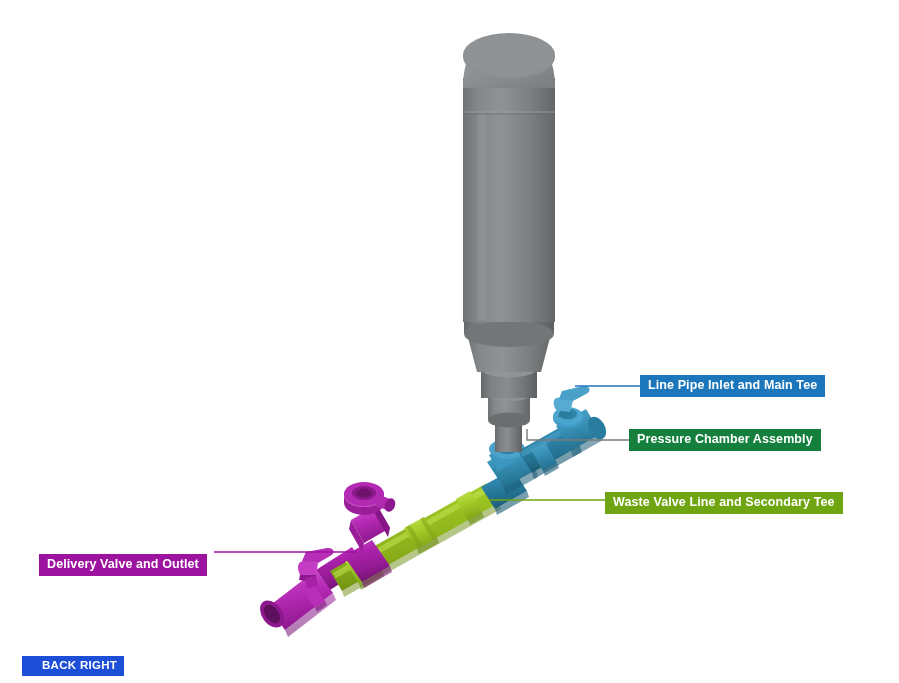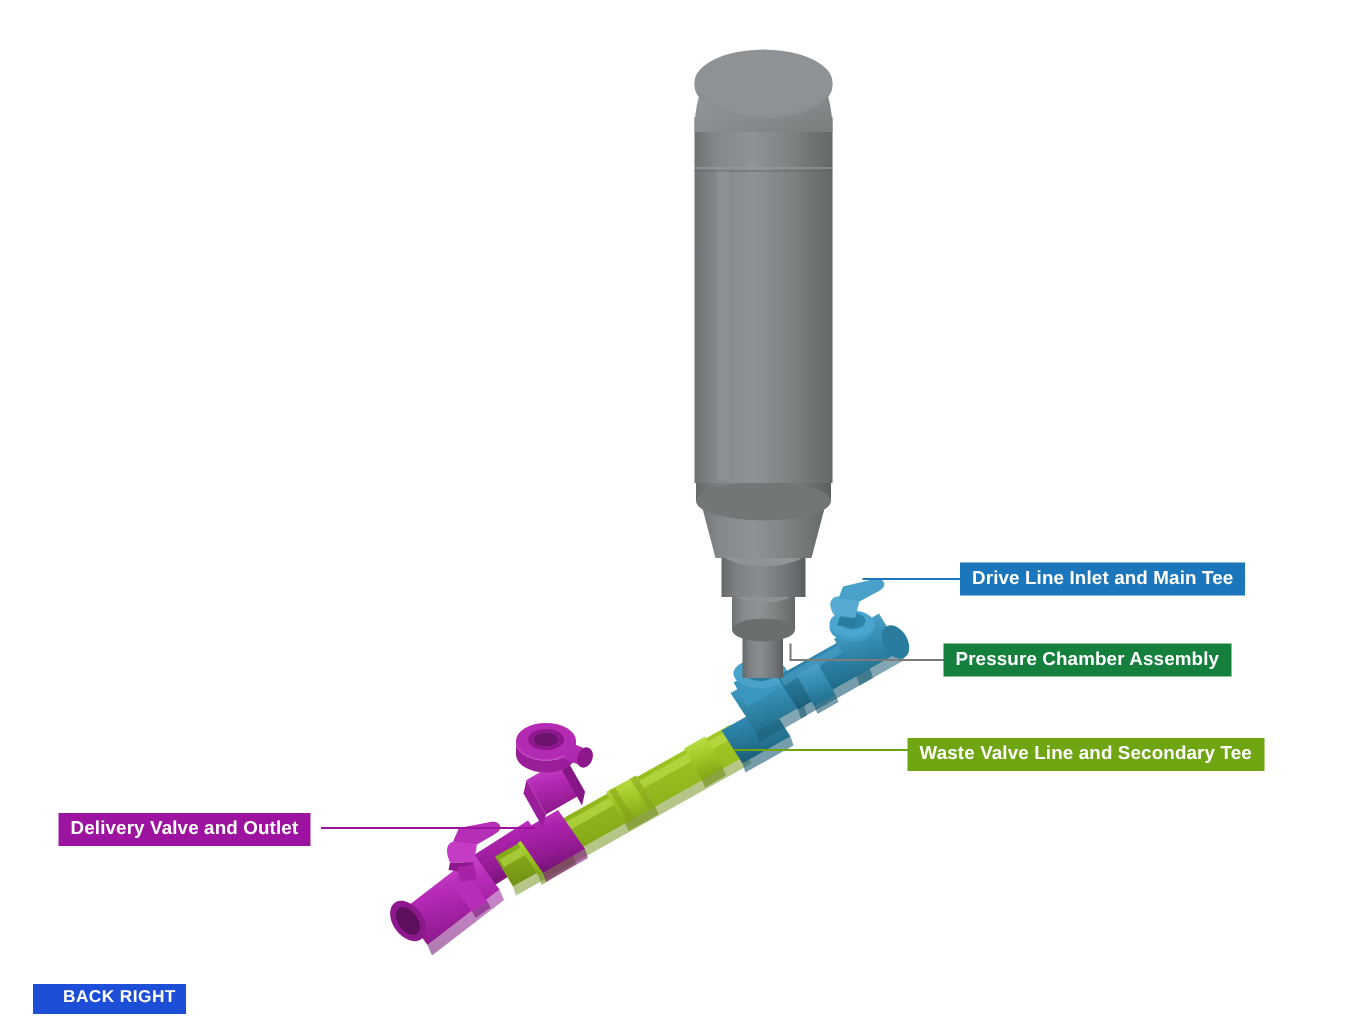--- a/index.html
+++ b/index.html
@@ -32,21 +32,21 @@
     font-weight: bold;
     color: #ffffff;
     white-space: nowrap;
     letter-spacing: 0.1px;
     line-height: 15px;
     box-sizing: border-box;
   }
   .callout-blue    { background: #1b76bc; }
   .callout-gray    { background: #15803d; }
   .callout-green   { background: #6fa510; }
-  .callout-magenta { background: #9c13a0; }
+  .callout-magenta { background: #9c13a0; margin-top: 12px; }
 
   .view-badge {
     position: absolute;
     left: 22px;
     top: 656px;
     background: #1d4ed8;
     color: #ffffff;
     font-family: "Liberation Sans", sans-serif;
     font-size: 11.5px;
     font-weight: bold;
@@ -248,21 +248,21 @@
   </g>
 
   <g>
     <line x1="575" y1="386" x2="641" y2="386" stroke="#1b76bc" stroke-width="1.4"></line>
     <polyline points="527,429 527,440 630,440" stroke="#7b7b7b" stroke-width="1.4" fill="none"></polyline>
     <line x1="489" y1="500" x2="606" y2="500" stroke="#6fa510" stroke-width="1.4"></line>
     <line x1="214" y1="552" x2="357" y2="552" stroke="#9c13a0" stroke-width="1.4"></line>
   </g>
 </svg>
 
-<div class="callout callout-blue" style="left:640px; top:375px;">Drive Line Inlet and Main Tee</div>
+<div class="callout callout-blue" style="left:640px; top:375px;">Line Pipe Inlet and Main Tee</div>
 
 <div class="callout callout-gray" style="left:629px; top:429px;">Pressure Chamber Assembly</div>
 
 <div class="callout callout-green" style="left:605px; top:492px;">Waste Valve Line and Secondary Tee</div>
 
 <div class="callout callout-magenta" style="left:39px; top:542px;">Delivery Valve and Outlet</div>
 
 <div class="view-badge">BACK RIGHT</div>
 
 </body></html>

